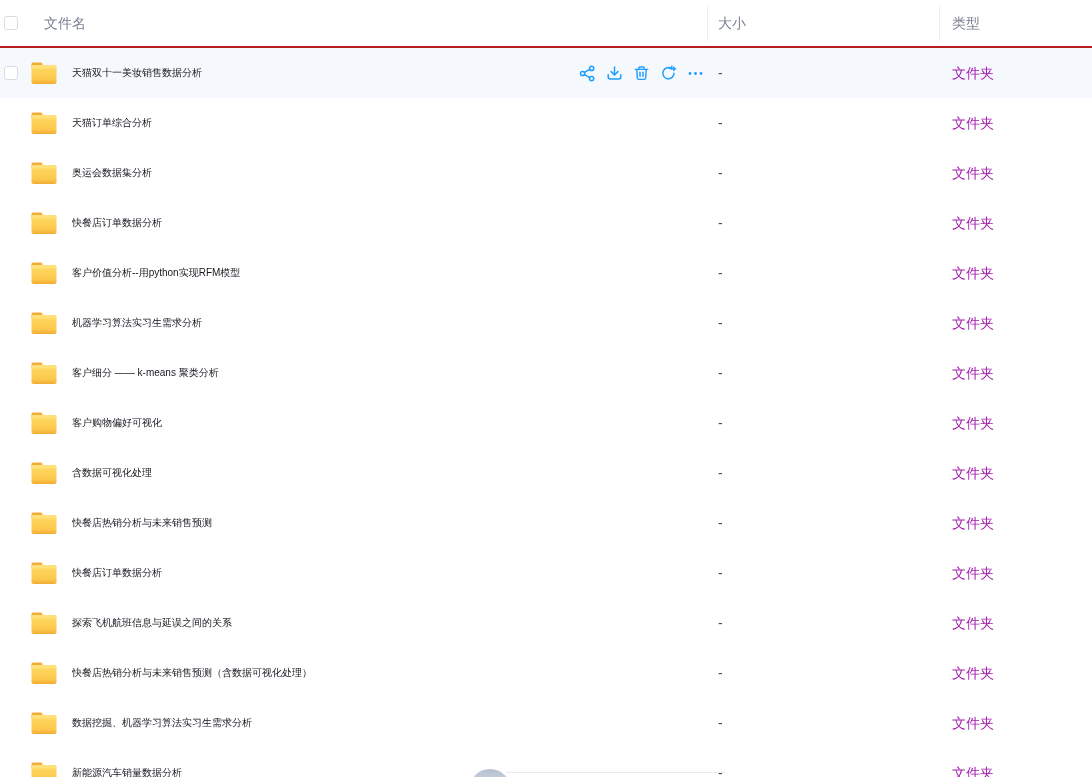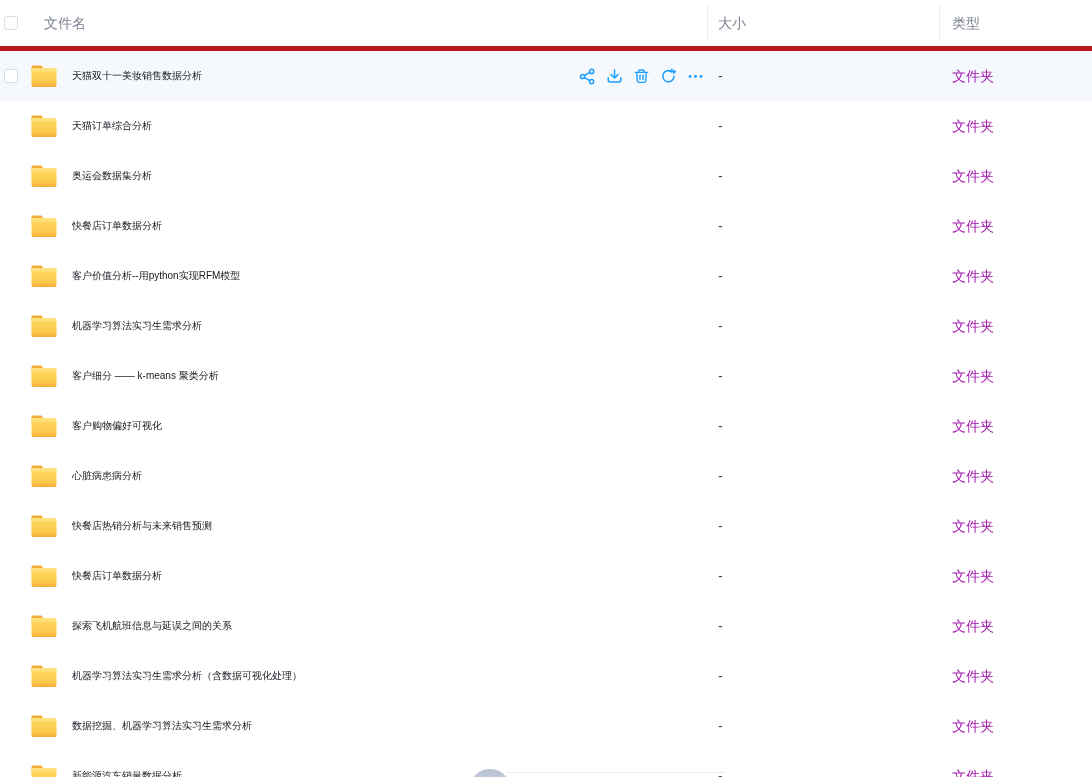--- a/index.html
+++ b/index.html
@@ -1,21 +1,21 @@
 <!DOCTYPE html>
 <html><head>
 <meta charset="utf-8">
 <style>
   html,body{margin:0;padding:0;}
   body{
     width:1092px;height:777px;overflow:hidden;position:relative;
     background:#ffffff;font-family:"Liberation Sans","DejaVu Sans",sans-serif;
   }
   
-  .table-header{position:relative;height:46px;border-bottom:5px solid #b91c1c;background:#fff;}
+  .table-header{position:relative;height:46px;border-bottom:2px solid #b91c1c;background:#fff;}
   .col-divider{position:absolute;top:5px;height:36px;width:1px;background:#eaedf1;}
   .divider-size{left:707px;}
   .divider-type{left:939px;}
   .header-label{position:absolute;top:0;line-height:46px;font-size:14px;color:#7b8292;white-space:nowrap;}
   .hl-name{left:44px;}
   .hl-size{left:718px;}
   .hl-type{left:952px;text-align:center;}
   .checkbox{width:14px;height:14px;border:1px solid #d8dce3;border-radius:3px;background:#fff;box-sizing:border-box;display:inline-block;}
   .table-header .checkbox{position:absolute;left:4px;top:16px;}
   
@@ -224,21 +224,21 @@
     <span class="ftype">文件夹</span>
   </div>
 
   <div class="row">
 
     <span class="folder">
       <svg viewBox="0 0 26 24" width="26" height="24">
           <use href="#icon-folder"></use>
         </svg>
     </span>
-    <span class="fname">心脏病患病分析</span>
+    <span class="fname">含数据可视化处理</span>
 
     <span class="fsize">-</span>
     <span class="ftype">文件夹</span>
   </div>
 
   <div class="row">
 
     <span class="folder">
       <svg viewBox="0 0 26 24" width="26" height="24">
           <use href="#icon-folder"></use>
@@ -276,21 +276,21 @@
     <span class="ftype">文件夹</span>
   </div>
 
   <div class="row">
 
     <span class="folder">
       <svg viewBox="0 0 26 24" width="26" height="24">
           <use href="#icon-folder"></use>
         </svg>
     </span>
-    <span class="fname">机器学习算法实习生需求分析（含数据可视化处理）</span>
+    <span class="fname">快餐店热销分析与未来销售预测（含数据可视化处理）</span>
 
     <span class="fsize">-</span>
     <span class="ftype">文件夹</span>
   </div>
 
   <div class="row">
 
     <span class="folder">
       <svg viewBox="0 0 26 24" width="26" height="24">
           <use href="#icon-folder"></use>

